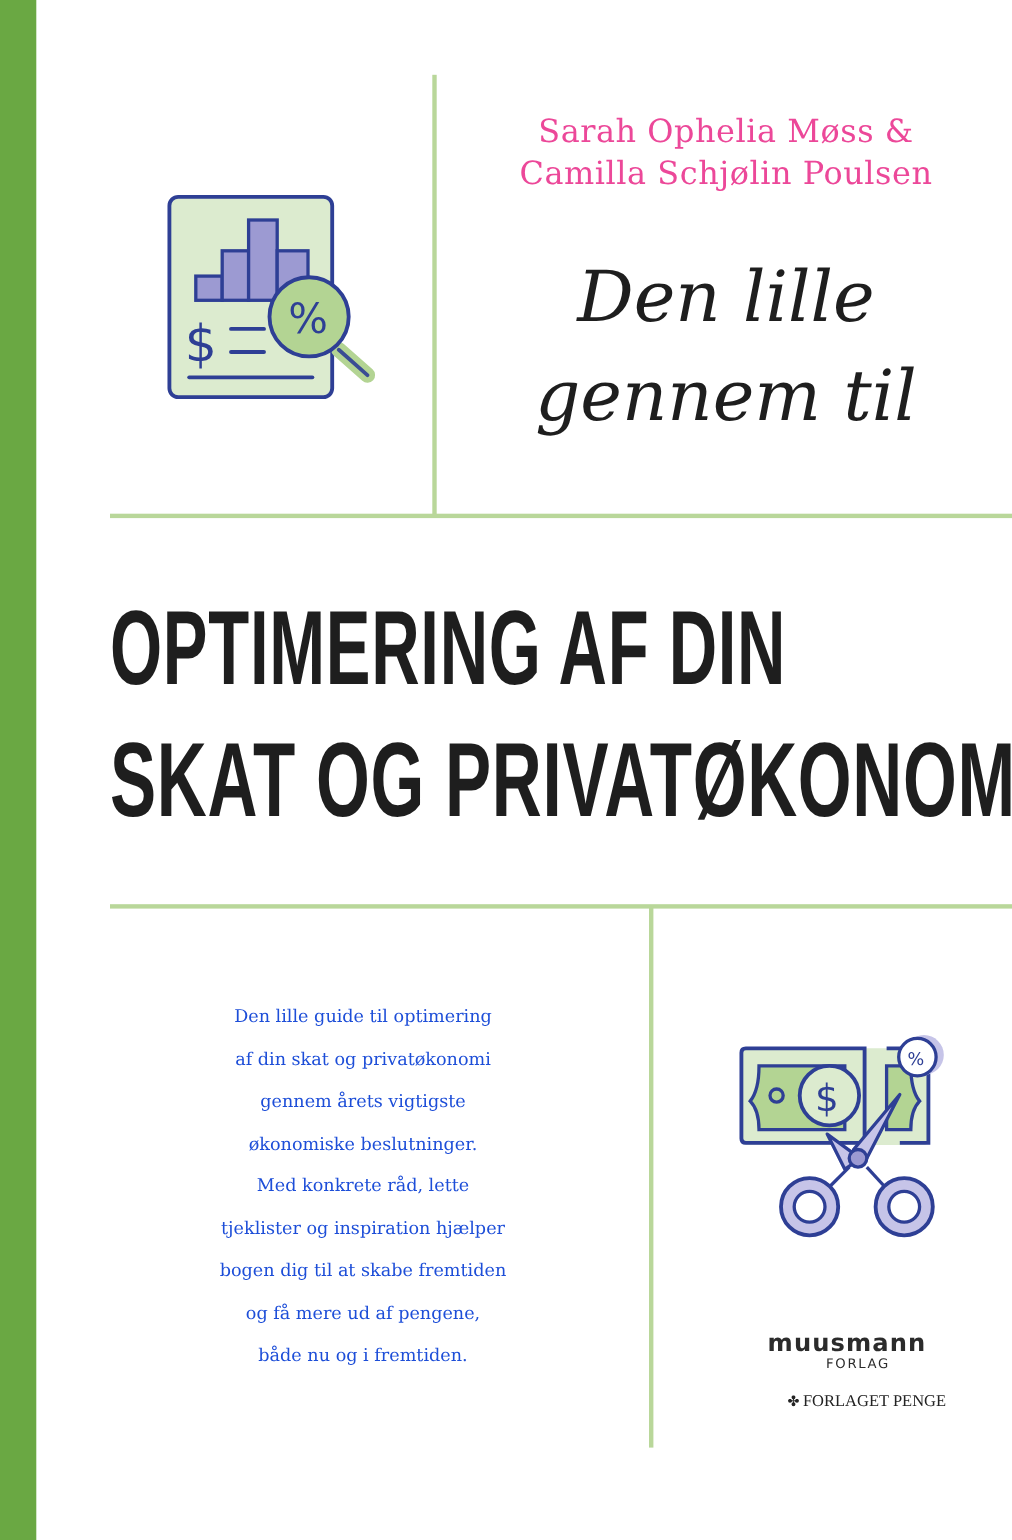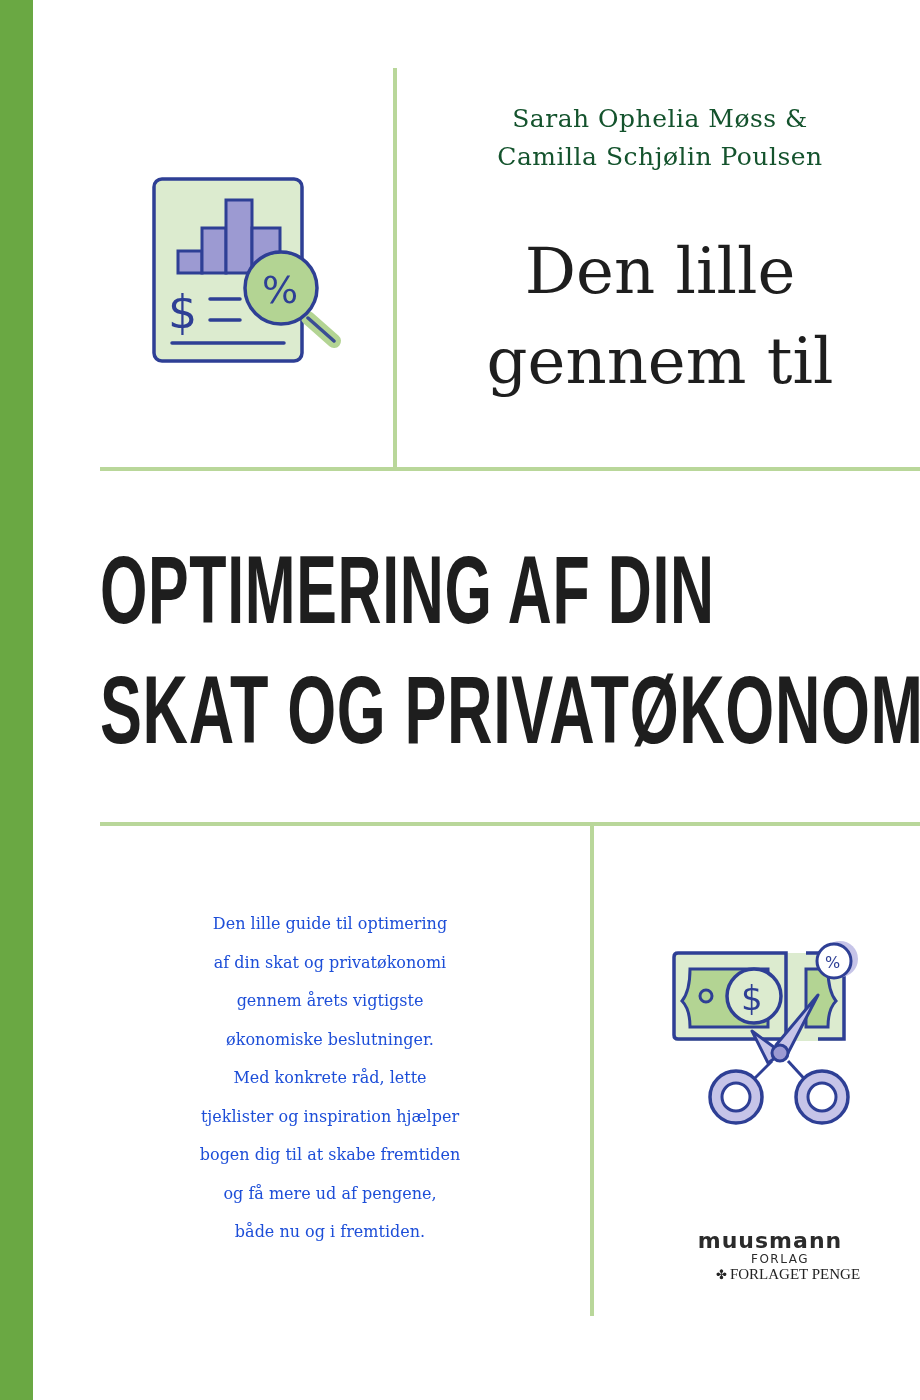--- a/index.html
+++ b/index.html
@@ -1,27 +1,27 @@
 <!DOCTYPE html>
 <html><head>
 <meta charset="utf-8">
 <style>
   html, body { margin: 0; padding: 0; }
   body { width: 920px; height: 1400px; background: #ffffff; position: relative; overflow: hidden; font-family: "DejaVu Serif", serif; color: #1e1e1e; }
   .spine { position: absolute; left: 0; top: 0; width: 33px; height: 1400px; background: #6aa843; }
   .rule { position: absolute; background: #b9d79a; }
-  .authors { position: absolute; left: 420px; top: 100px; width: 480px; text-align: center; font-family: "DejaVu Serif", serif; font-size: 25px; line-height: 38px; letter-spacing: 0.5px; color: #14532d; }
-  .subtitle { position: absolute; left: 440px; top: 226px; width: 440px; text-align: center; font-family: "DejaVu Serif", serif; font-size: 64px; line-height: 90px; color: #1e1e1e; }
+  .authors { position: absolute; left: 420px; top: 100px; width: 480px; text-align: center; font-family: "DejaVu Serif", serif; font-size: 29px; line-height: 38px; letter-spacing: 0.5px; color: #ec4899; }
+  .subtitle { position: absolute; left: 440px; top: 226px; width: 440px; text-align: center; font-family: "DejaVu Serif", serif; font-size: 64px; line-height: 90px; color: #1e1e1e; font-style: italic; }
   .title { position: absolute; left: 100px; width: 820px; font-family: "Liberation Sans", sans-serif; font-weight: bold; color: #1e1e1e; white-space: nowrap; transform-origin: left top; letter-spacing: 1px; }
   .title.l1 { top: 540px; font-size: 96px; line-height: 100px; transform: scaleX(0.635); }
   .title.l2 { top: 660px; font-size: 96px; line-height: 100px; transform: scaleX(0.655); }
   .blurb { position: absolute; left: 100px; top: 905px; width: 460px; text-align: center; font-family: "DejaVu Serif", serif; font-size: 16px; line-height: 38.5px; color: #1d4ed8; }
   .icon { position: absolute; }
   .pub1 { position: absolute; left: 690px; top: 1210px; width: 160px; text-align: center; }
-  .pub1 .name { font-family: "DejaVu Sans", sans-serif; font-weight: bold; font-size: 22px; letter-spacing: 1px; color: #2b2b2b; line-height: 24px; margin-top: 19px; }
+  .pub1 .name { font-family: "DejaVu Sans", sans-serif; font-weight: bold; font-size: 22px; letter-spacing: 1px; color: #2b2b2b; line-height: 24px; }
   .pub1 .sub { font-family: "DejaVu Sans", sans-serif; font-size: 12px; letter-spacing: 1.5px; color: #2b2b2b; line-height: 12px; margin-left: 20px; }
   .pub2 { position: absolute; left: 680px; top: 1266px; font-family: "Liberation Serif", serif; font-size: 15px; color: #232323; white-space: nowrap; margin-left: 36px; }
   .pub2 .clover { font-size: 13px; margin-right: 3px; }
 </style>
 </head>
 <body>
 
 <div class="spine"></div>
 
 <div class="rule" style="left:393px; top:68px; width:4px; height:402px;"></div>

